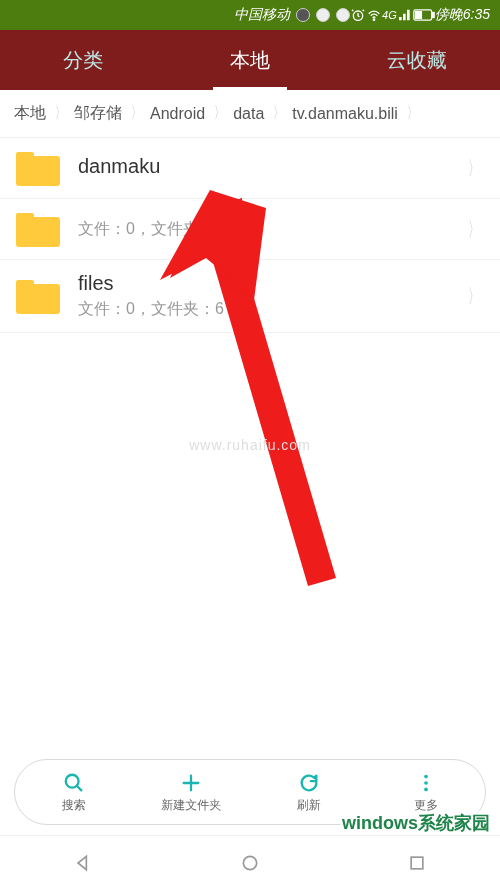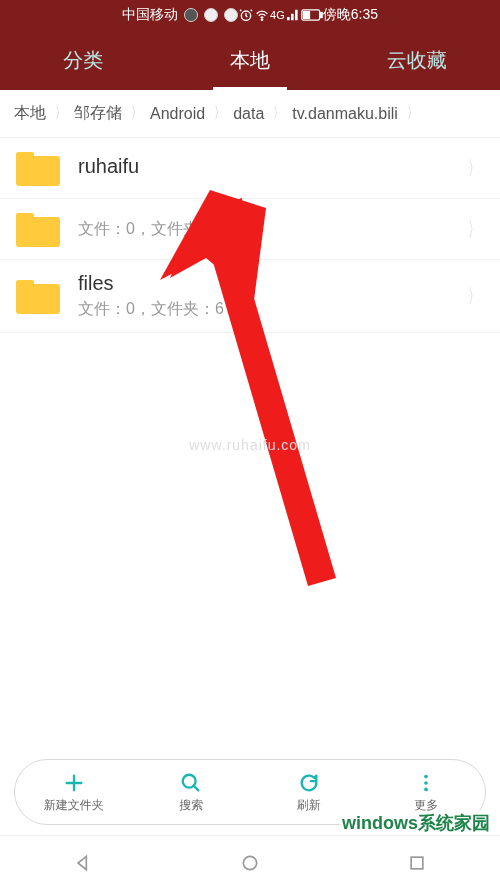--- a/index.html
+++ b/index.html
@@ -1,17 +1,17 @@
 <!DOCTYPE html>
 <html><head>
 <meta charset="utf-8">
 <style>
   * { margin: 0; padding: 0; box-sizing: border-box; }
   html, body { width: 500px; height: 889px; font-family: -apple-system, "Helvetica Neue", Arial, sans-serif; background: #fff; overflow: hidden; position: relative; }
-  .status-bar { height: 30px; background: #7f1d1d; color: #fff; display: flex; align-items: center; padding: 0 10px; font-size: 14px; justify-content: center; }
+  .status-bar { height: 30px; background: #4d7c0f; color: #fff; display: flex; align-items: center; padding: 0 10px; font-size: 14px; justify-content: flex-end; font-style: italic; }
   .status-left { display: flex; align-items: center; gap: 6px; }
   .status-right { display: flex; align-items: center; gap: 0; }
   .status-dot { width: 14px; height: 14px; border-radius: 50%; background: #555; border: 1px solid #ccc; }
   .status-dot.b { background: #eee; }
   .tabs { height: 60px; background: #7f1d1d; display: flex; }
   .tab { flex: 1; display: flex; align-items: center; justify-content: center; color: #bce8e6; font-size: 20px; position: relative; }
   .tab.active { color: #fff; }
   .tab.active::after { content: ""; position: absolute; bottom: 0; left: 28%; right: 28%; height: 3px; background: #fff; }
   .breadcrumb { display: flex; align-items: center; height: 48px; padding: 0 8px; font-size: 16px; color: #555; border-bottom: 1px solid #eee; overflow: hidden; white-space: nowrap; }
   .crumb { padding: 0 6px; color: #555; }
@@ -98,21 +98,21 @@
   <span class="crumb">data</span>
     <span class="crumb-sep">〉</span>
   <span class="crumb">tv.danmaku.bili</span>
     <span class="crumb-sep">〉</span>
 </div>
 
 <div class="list">
   <div class="item">
     <div class="folder-icon"></div>
     <div class="item-text">
-      <div class="item-title">ruhaifu</div>
+      <div class="item-title">danmaku</div>
     </div>
     <div class="item-arrow">〉</div>
   </div>
   <div class="item">
     <div class="folder-icon"></div>
     <div class="item-text">
       <div class="item-sub">文件：0，文件夹：4</div>
     </div>
     <div class="item-arrow">〉</div>
   </div>
@@ -129,33 +129,33 @@
 <svg class="arrow-overlay" viewBox="0 0 220 430">
   <polygon points="46,58 92,38 84,70 186,418 158,426 56,78" fill="#ef1c1c"></polygon>
   <polygon points="46,58 20,118 56,98 92,128 92,38" fill="#ef1c1c"></polygon>
   <polygon points="60,30 10,120 58,95 104,140 116,48" fill="#ef1c1c"></polygon>
 </svg>
 
 <div class="toolbar">
   <div class="tool">
     <div class="tool-icon">
       <svg width="22" height="22" viewBox="0 0 24 24" fill="none" stroke="#19b5b1" stroke-width="2.5" stroke-linecap="round">
-          <path d="M12 4v16M4 12h16"></path>
-        </svg>
-    </div>
-    <span class="tool-label">新建文件夹</span>
-  </div>
-  <div class="tool">
-    <div class="tool-icon">
-      <svg width="22" height="22" viewBox="0 0 24 24" fill="none" stroke="#19b5b1" stroke-width="2.5" stroke-linecap="round">
           <circle cx="10" cy="10" r="7"></circle>
           <path d="M20 20l-5-5"></path>
         </svg>
     </div>
     <span class="tool-label">搜索</span>
+  </div>
+  <div class="tool">
+    <div class="tool-icon">
+      <svg width="22" height="22" viewBox="0 0 24 24" fill="none" stroke="#19b5b1" stroke-width="2.5" stroke-linecap="round">
+          <path d="M12 4v16M4 12h16"></path>
+        </svg>
+    </div>
+    <span class="tool-label">新建文件夹</span>
   </div>
   <div class="tool">
     <div class="tool-icon">
       <svg width="22" height="22" viewBox="0 0 24 24" fill="none" stroke="#19b5b1" stroke-width="2.5" stroke-linecap="round">
           <path d="M20 12a8 8 0 1 1-2.3-5.7L20 4M20 4v6h-6"></path>
         </svg>
     </div>
     <span class="tool-label">刷新</span>
   </div>
   <div class="tool">

